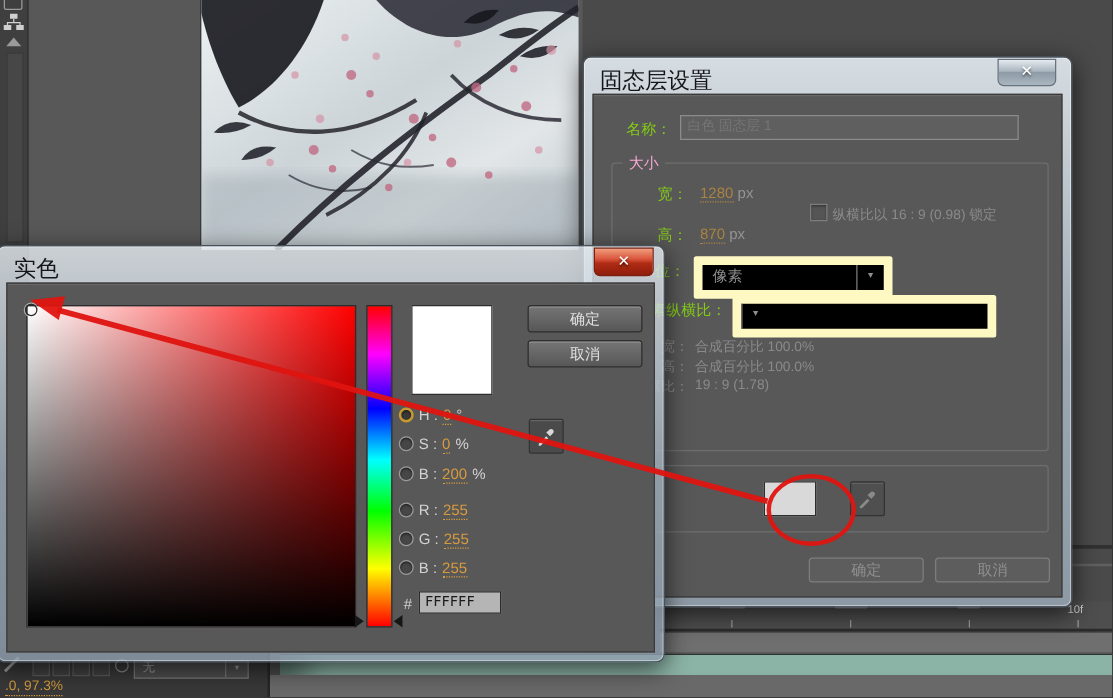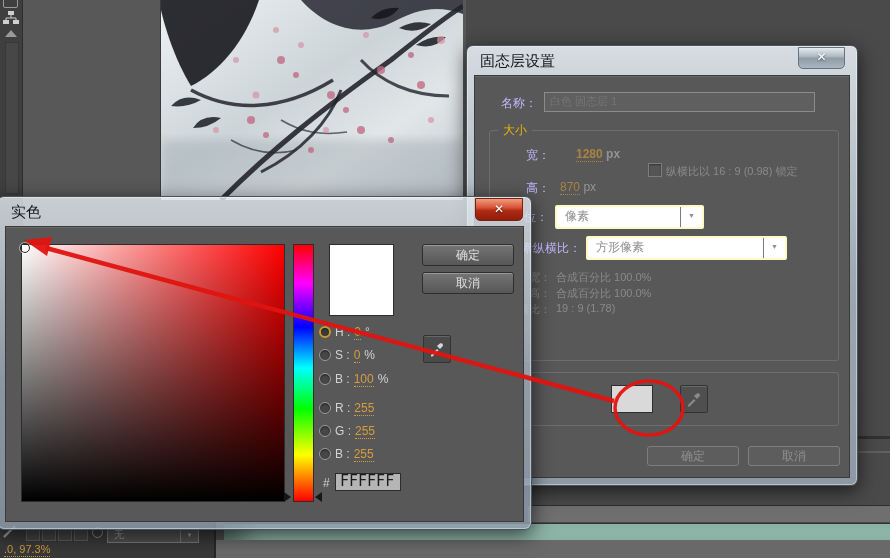--- a/index.html
+++ b/index.html
@@ -26,38 +26,38 @@
   .none-dd .arr{width:17px;border-left:1px solid #757575;color:#999;font-size:6px;line-height:12px;text-align:center;}
   .stub-box{top:528px;width:12px;height:11px;background:#424242;border:1px solid #5a5a5a;}
   .circle-ic{left:92px;top:527px;width:9px;height:9px;border:1.5px solid #8a8a8a;border-radius:50%;}
   
   .aero{border-radius:7px;border:1px solid #47525c;
         box-shadow:0 5px 20px rgba(0,0,0,.65), inset 0 0 0 1px rgba(255,255,255,.4);}
   .solid-win{left:466px;top:45px;width:390px;height:439px;
         background:linear-gradient(rgba(226,233,238,.92),rgba(167,180,191,.88) 55%,rgba(148,162,174,.9));}
   .picker-win{left:-3px;top:196px;width:533px;height:332px;
         background:linear-gradient(rgba(230,237,242,.8),rgba(160,175,188,.78) 55%,rgba(142,158,172,.82));}
-  .win-title{position:absolute;top:6px;left:13px;font-size:15px;color:#14161a;}
+  .win-title{position:absolute;top:6px;left:13px;font-size:18px;color:#14161a;}
   .win-content{position:absolute;left:7px;right:7px;top:29px;bottom:7px;background:#585858;
         border:1px solid #3b3b3b;box-shadow:inset 0 1px 0 rgba(255,255,255,.1);}
   .close-gray{position:absolute;top:1px;right:12px;width:45px;height:20px;border-radius:0 0 5px 5px;
         background:linear-gradient(#e5ebef,#a9b5bf 45%,#8e9ca7 50%,#aab6bf);border:1px solid #66727d;
         color:#fff;text-align:center;font-weight:bold;font-size:12px;line-height:19px;text-shadow:0 1px 2px rgba(0,0,0,.5);}
   .close-red{position:absolute;top:1px;right:8px;width:46px;height:21px;border-radius:0 0 5px 5px;
         background:linear-gradient(#f09d7c,#d9543a 40%,#b02c14 55%,#8f1d0c);border:1px solid #7c1f10;
         color:#fff;text-align:center;font-weight:bold;font-size:12px;line-height:20px;text-shadow:0 1px 2px rgba(0,0,0,.6);}
   
-  .lab{position:absolute;color:#c4b5fd;font-size:12px;text-align:right;}
+  .lab{position:absolute;color:#84cc16;font-size:12px;text-align:right;}
   .lab-sm{position:absolute;color:#8a8a8a;font-size:11px;}
   .hot-dim{color:#aa8340;border-bottom:1px dotted #aa8340;}
   .hot{color:#d89c3f;border-bottom:1px dotted #d89c3f;}
   .groupbox{position:absolute;border:1px solid #6e6e6e;border-radius:3px;}
-  .group-label{position:absolute;top:-9px;left:8px;background:#585858;padding:0 5px;color:#eab308;font-size:12px;}
+  .group-label{position:absolute;top:-9px;left:8px;background:#585858;padding:0 5px;color:#f9a8d4;font-size:12px;}
   .field{position:absolute;background:#5f5f5f;border:1px solid #8b8b8b;}
-  .dd{position:absolute;background:#ffffff;border:2px solid #fef9c3;border-radius:2px;display:flex;}
+  .dd{position:absolute;background:#000000;border:7px solid #fef9c3;border-radius:2px;display:flex;}
   .dd .dtxt{flex:1;color:#8f8f8f;font-size:12px;line-height:18px;padding-left:8px;}
   .dd .darr{width:21px;border-left:1px solid #7c7c7c;color:#8f8f8f;font-size:7px;line-height:18px;text-align:center;}
   .cb{position:absolute;width:12px;height:12px;background:#555;border:1px solid #7d7d7d;box-shadow:inset 0 1px 2px rgba(0,0,0,.4);}
   .btn-dim{position:absolute;border:1px solid #7e7e7e;border-radius:3px;color:#8f8f8f;
         text-align:center;font-size:12px;background:rgba(255,255,255,.03);}
   .swatch-box{position:absolute;border:1px solid #2e2e2e;}
   .eyebtn{position:absolute;width:26px;height:26px;background:#4f4f4f;border:1px solid #333;border-radius:2px;
         box-shadow:inset 0 1px 0 rgba(255,255,255,.15);display:flex;align-items:center;justify-content:center;}
   
   .btn-live{position:absolute;background:linear-gradient(#757575,#575757);border:1px solid #2e2e2e;border-radius:3px;
@@ -68,21 +68,21 @@
         box-shadow:0 0 0 1px rgba(255,255,255,.5);}
   .hue-strip{position:absolute;border:1px solid #2c2c2c;
         background:linear-gradient(#f00 0%,#f0f 15%,#00f 32%,#0ff 48%,#0f0 64%,#ff0 82%,#f00 100%);}
   .tri-r{position:absolute;width:0;height:0;border-top:5px solid transparent;border-bottom:5px solid transparent;border-left:7px solid #161616;}
   .tri-l{position:absolute;width:0;height:0;border-top:5px solid transparent;border-bottom:5px solid transparent;border-right:7px solid #161616;}
   .chan-row{position:absolute;height:14px;display:flex;align-items:center;gap:4px;color:#d2d2d2;font-size:12px;}
   .radio{width:10px;height:10px;border-radius:50%;background:#474747;border:1px solid #9b9b9b;
         box-shadow:inset 0 1px 2px rgba(0,0,0,.6);flex:none;}
   .radio.sel{border:2px solid #c8992e;width:8px;height:8px;background:#3a3a3a;}
   .hexfield{position:absolute;background:#b5b5b5;border:1px solid #2c2c2c;color:#1b1b1b;
-        font-family:"DejaVu Sans Mono","Liberation Mono",monospace;font-size:15px;line-height:15px;padding-left:4px;}
+        font-family:"DejaVu Sans Mono","Liberation Mono",monospace;font-size:11px;line-height:15px;padding-left:4px;}
   .hexmark{position:absolute;color:#cfcfcf;font-size:12px;}
 </style>
 </head>
 <body>
 
 <div class="stage">
 
   <div class="a left-toolbar">
     <div class="a" style="left:3px;top:-4px;width:13px;height:10px;border:1px solid #9a9a9a;border-radius:2px;"></div>
     <svg class="a" style="left:2px;top:10px;" width="18" height="16">
@@ -147,20 +147,30 @@
           <circle cx="205" cy="35" r="3"></circle>
             <circle cx="270" cy="120" r="3"></circle>
             <circle cx="140" cy="45" r="3"></circle>
         </g>
       </g>
     </svg>
   </div>
 
   <div class="a" style="left:857px;top:436px;width:33px;height:3px;background:#313131;"></div>
   <div class="a" style="left:857px;top:451px;width:33px;height:2px;background:#606060;"></div>
+  <div class="a ruler">
+    <div class="tick" style="left:57px;"></div>
+      <div class="tick-smudge" style="left:48px;width:20px;"></div>
+    <div class="tick" style="left:152px;"></div>
+      <div class="tick-smudge" style="left:140px;width:26px;"></div>
+    <div class="tick" style="left:247px;"></div>
+      <div class="tick-smudge" style="left:238px;width:18px;"></div>
+    <div class="tick" style="left:334px;"></div>
+    <span class="ruler-label" style="left:326px;">10f</span>
+  </div>
   <div class="a layerbar"></div>
   <div class="a tealbar"></div>
   <div class="a bottomstrip"></div>
   <div class="a bl-dark"></div>
   <svg class="a" style="left:2px;top:524px;" width="15" height="15">
     <path d="M2 13 L13 2" stroke="#9a9a9a" stroke-width="2.4"></path>
   </svg>
   <div class="a stub-box" style="left:26px;"></div>
   <div class="a stub-box" style="left:42px;"></div>
   <div class="a stub-box" style="left:58px;"></div>
@@ -179,21 +189,21 @@
     </div>
     <div class="win-content">
 
       <div class="lab" style="left:0;top:19px;width:62px;">名称：</div>
       <div class="field" style="left:69px;top:16px;width:264px;height:18px;color:#757575;font-size:11px;line-height:17px;padding-left:5px;">白色 固态层 1</div>
 
       <div class="groupbox" style="left:14px;top:54px;width:348px;height:229px;">
         <span class="group-label">大小</span>
 
         <div class="lab" style="left:0;top:16px;width:60px;">宽：</div>
-        <div class="a" style="left:86px;top:16px;font-weight:bold;">
+        <div class="a" style="left:70px;top:16px;">
           <span class="hot-dim">1280</span>
           <span style="color:#949494;"> </span><span style="color:#949494;">px</span>
         </div>
 
         <div class="cb" style="left:158px;top:32px;"></div>
         <div class="lab-sm" style="left:176px;top:33px;">纵横比以 16 : 9 (0.98) 锁定</div>
 
         <div class="lab" style="left:0;top:49px;width:60px;">高：</div>
         <div class="a" style="left:70px;top:49px;">
           <span class="hot-dim">870</span>
@@ -201,21 +211,20 @@
         </div>
 
         <div class="lab" style="left:-40px;top:78px;width:98px;">单位：</div>
         <div class="dd" style="left:65px;top:74px;width:145px;height:20px;">
           <span class="dtxt">像素</span>
           <span class="darr">▼</span>
         </div>
 
         <div class="lab" style="left:8px;top:109px;width:83px;overflow:hidden;">像素纵横比：</div>
         <div class="dd" style="left:96px;top:105px;width:197px;height:20px;">
-          <span class="dtxt">方形像素</span>
           <span class="darr">▼</span>
         </div>
 
         <div class="lab-sm" style="left:20px;top:139px;width:41px;text-align:right;">宽：</div>
         <div class="lab-sm" style="left:66px;top:139px;">合成百分比 100.0%</div>
         <div class="lab-sm" style="left:20px;top:155px;width:41px;text-align:right;">高：</div>
         <div class="lab-sm" style="left:66px;top:155px;">合成百分比 100.0%</div>
         <div class="lab-sm" style="left:-20px;top:171px;width:81px;text-align:right;">帧纵横比：</div>
         <div class="lab-sm" style="left:66px;top:171px;">19 : 9 (1.78)</div>
 
@@ -264,21 +273,21 @@
       </div>
       <div class="chan-row" style="left:313px;top:121px;">
         <span class="radio"></span>
         <span>S :</span>
         <span class="hot">0</span>
         <span>%</span>
       </div>
       <div class="chan-row" style="left:313px;top:145px;">
         <span class="radio"></span>
         <span>B :</span>
-        <span class="hot">100</span>
+        <span class="hot">200</span>
         <span>%</span>
       </div>
       <div class="chan-row" style="left:313px;top:174px;">
         <span class="radio"></span>
         <span>R :</span>
         <span class="hot">255</span>
       </div>
       <div class="chan-row" style="left:313px;top:197px;">
         <span class="radio"></span>
         <span>G :</span>

